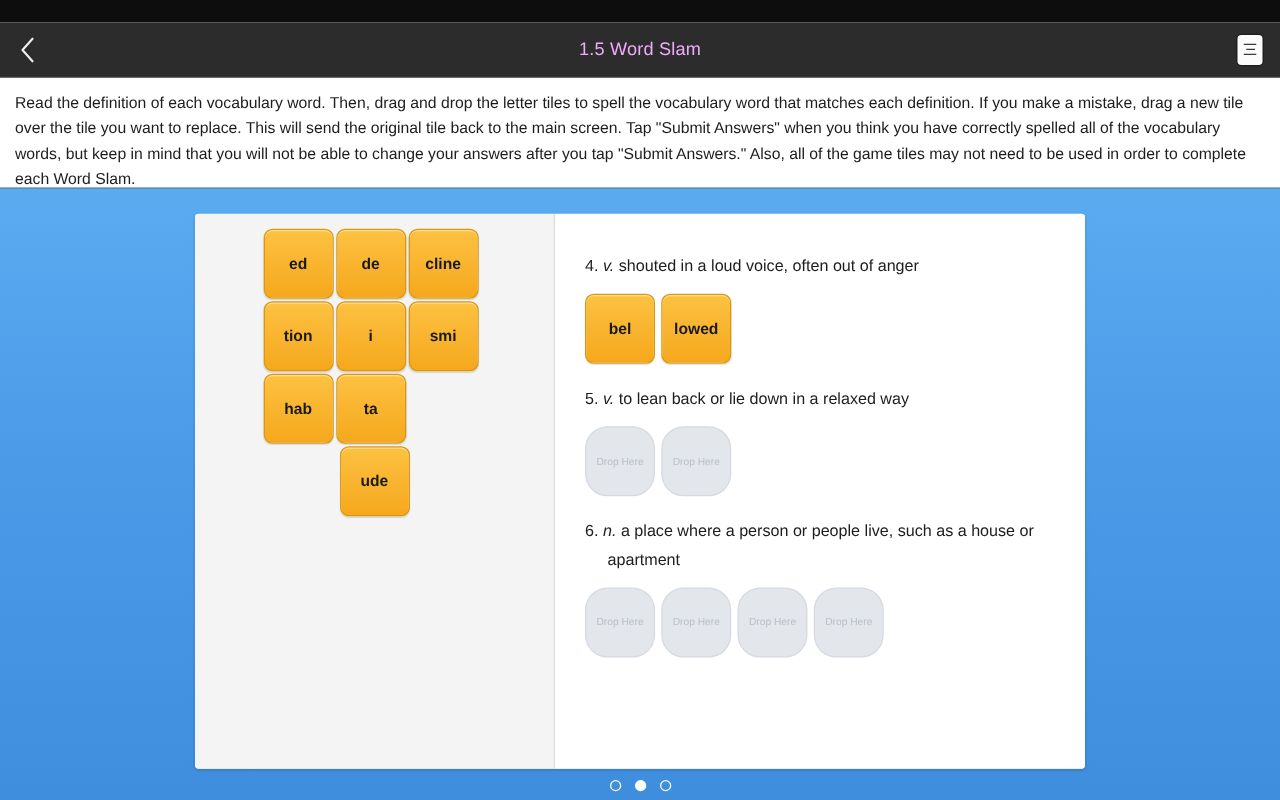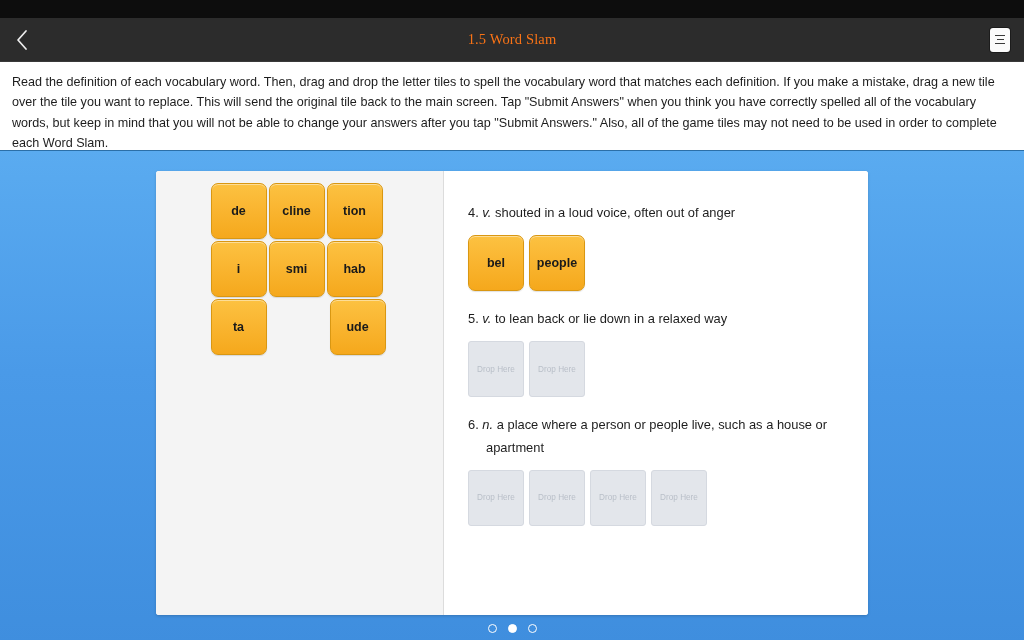--- a/index.html
+++ b/index.html
@@ -39,25 +39,24 @@
     display: flex;
     align-items: center;
     justify-content: flex-start;
     cursor: pointer;
   }
   .back-button svg { display: block; }
   .title-text {
     position: absolute;
     left: 0; right: 0;
     text-align: center;
-    color: #f97316;
+    color: #f0abfc;
     font-size: 14.5px;
     letter-spacing: .15px;
     pointer-events: none;
-    font-family: Liberation Serif, serif;
   }
   .menu-button {
     position: absolute;
     right: 14px;
     top: 50%;
     transform: translateY(-50%);
     width: 20px;
     height: 24px;
     background: #fbfbfb;
     border-radius: 3px;
@@ -167,21 +166,21 @@
     font-style: italic;
   }
   .slot-row {
     display: flex;
     gap: 5px;
     text-align: right;
   }
   .slot {
     width: 56px;
     height: 56px;
-    border-radius: 3px;
+    border-radius: 18px;
     background: #e3e6eb;
     border: 1px solid #d5d9e0;
     box-sizing: border-box;
     display: flex;
     align-items: center;
     justify-content: center;
     font-size: 8.2px;
     color: #b9bfc8;
     user-select: none;
     cursor: pointer;
@@ -228,20 +227,21 @@
 </div>
 
 <div class="instructions">Read the definition of each vocabulary word. Then, drag and drop the letter tiles to spell the vocabulary word that matches each definition. If you make a mistake, drag a new tile over the tile you want to replace. This will send the original tile back to the main screen. Tap "Submit Answers" when you think you have correctly spelled all of the vocabulary words, but keep in mind that you will not be able to change your answers after you tap "Submit Answers." Also, all of the game tiles may not need to be used in order to complete each Word Slam.</div>
 
 <div class="stage">
 
   <div class="card">
 
     <div class="tile-bank">
       <div class="tile-grid">
+        <div class="tile">ed</div>
         <div class="tile">de</div>
         <div class="tile">cline</div>
         <div class="tile">tion</div>
         <div class="tile">i</div>
         <div class="tile">smi</div>
         <div class="tile">hab</div>
         <div class="tile">ta</div>
         <div class="tile centered">ude</div>
       </div>
     </div>
@@ -249,21 +249,21 @@
     <div class="definitions">
 
       <div class="def-block">
         <div class="def-text">
           <span>4.</span>
           <span class="pos">v.</span>
           <span>shouted in a loud voice, often out of anger</span>
         </div>
         <div class="slot-row">
           <div class="tile">bel</div>
-          <div class="tile">people</div>
+          <div class="tile">lowed</div>
         </div>
       </div>
 
       <div class="def-block">
         <div class="def-text">
           <span>5.</span>
           <span class="pos">v.</span>
           <span>to lean back or lie down in a relaxed way</span>
         </div>
         <div class="slot-row">

